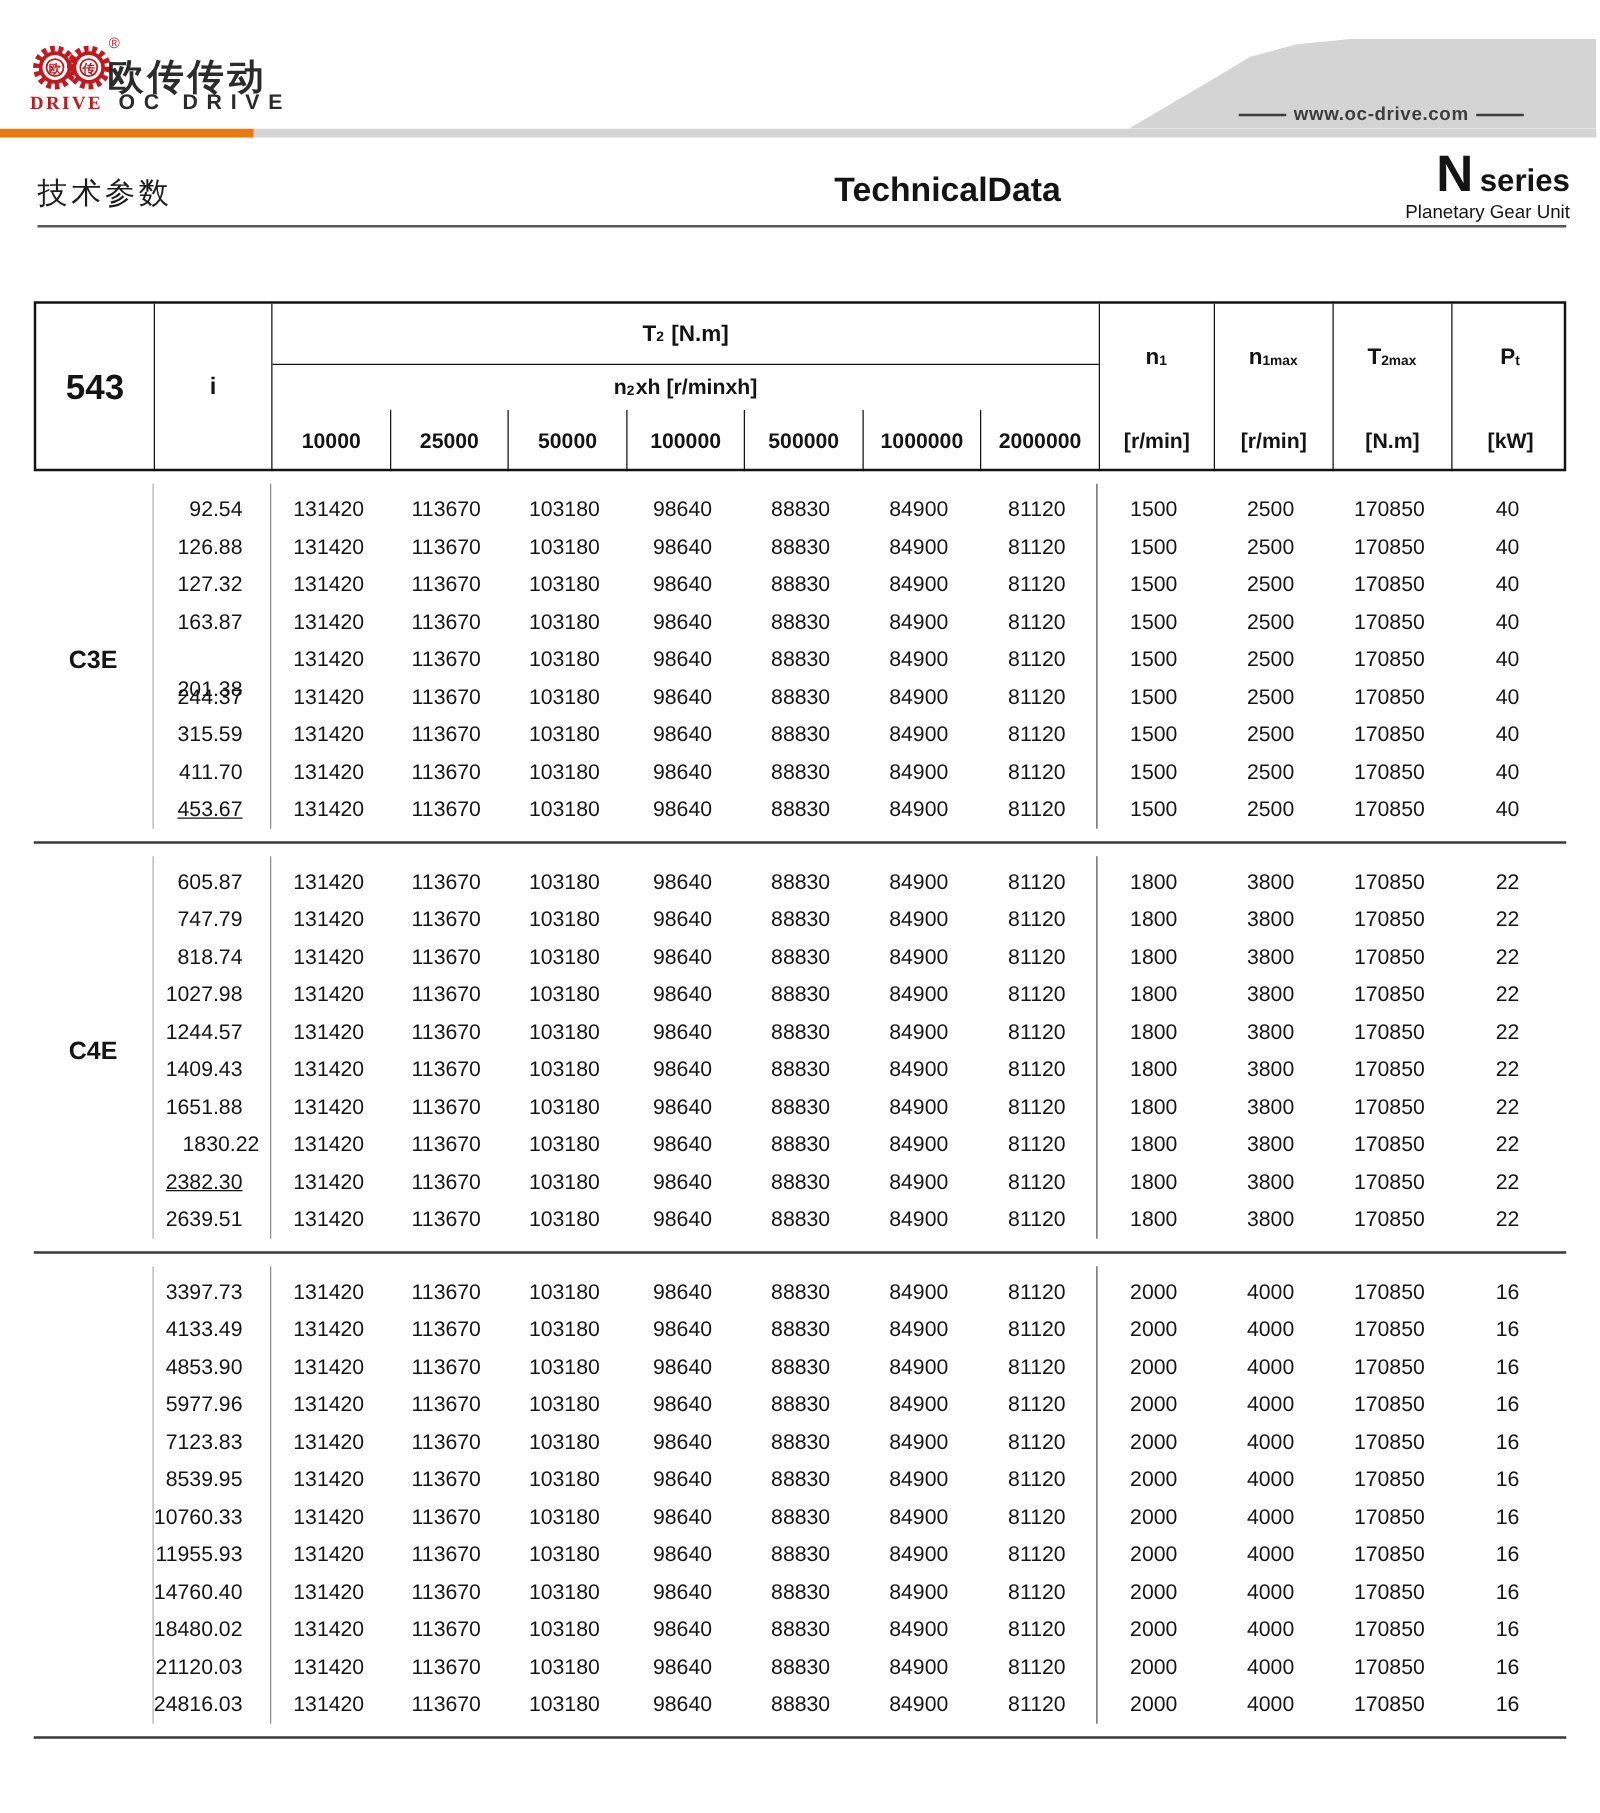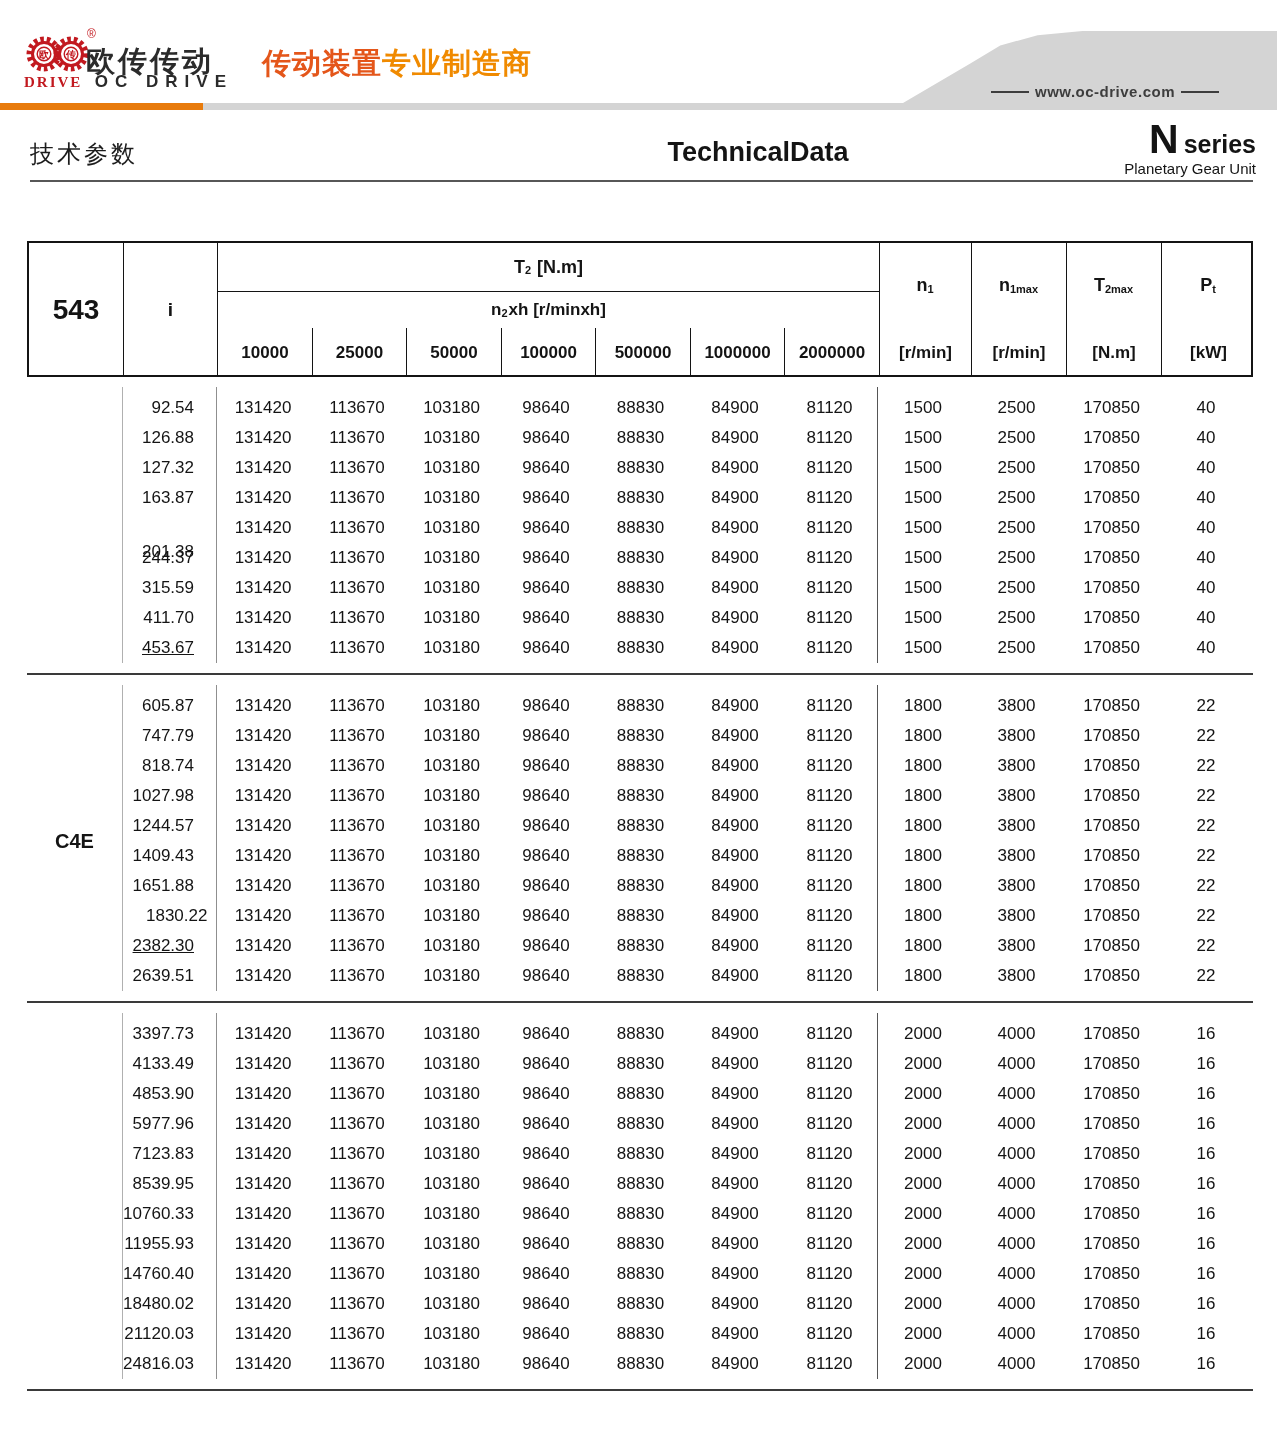--- a/index.html
+++ b/index.html
@@ -84,23 +84,20 @@
     <text x="30" y="32" font-size="10" font-weight="bold" fill="#c2191f" text-anchor="middle">欧</text>
     <text x="57" y="32" font-size="10" font-weight="bold" fill="#c2191f" text-anchor="middle">传</text>
     <text x="73" y="12" font-size="12" fill="#c2191f">®</text>
   </svg>
   <div class="logo-words">
     <span class="logo-drive">DRIVE</span>
     <span class="logo-ocdrive">OC DRIVE</span>
   </div>
   <div class="logo-cn">欧传传动</div>
 
-  <div class="slogan-cn">
-    <span class="p1">传动装置</span><span class="p2">专业制造商</span>
-  </div>
 
   <div class="swoosh"></div>
   <div class="website-row">
     <span class="dash"></span>
     <span>www.oc-drive.com</span>
     <span class="dash"></span>
   </div>
 
   <div class="bar-orange"></div>
   <div class="bar-gray"></div>
@@ -151,20 +148,21 @@
         <span class="hsub">t</span>
     </div>
     <div class="hc h-runit" style="grid-column:10">[r/min]</div>
     <div class="hc h-runit" style="grid-column:11">[r/min]</div>
     <div class="hc h-runit" style="grid-column:12">[N.m]</div>
     <div class="hc h-runit" style="grid-column:13">[kW]</div>
   </div>
 
   <div class="tbody ptable" id="tbody">
       <div class="tgroup">
+        <div class="glabel" style="grid-row: 1 / span 9;">C3E</div>
         <div class="cell i-cell" style="grid-area: 1 / 2;">92.54</div>
         <div class="cell" style="grid-area: 1 / 3;">131420</div>
         <div class="cell" style="grid-area: 1 / 4;">113670</div>
         <div class="cell" style="grid-area: 1 / 5;">103180</div>
         <div class="cell" style="grid-area: 1 / 6;">98640</div>
         <div class="cell" style="grid-area: 1 / 7;">88830</div>
         <div class="cell" style="grid-area: 1 / 8;">84900</div>
         <div class="cell" style="grid-area: 1 / 9;">81120</div>
         <div class="cell" style="grid-area: 1 / 10;">1500</div>
         <div class="cell" style="grid-area: 1 / 11;">2500</div>

